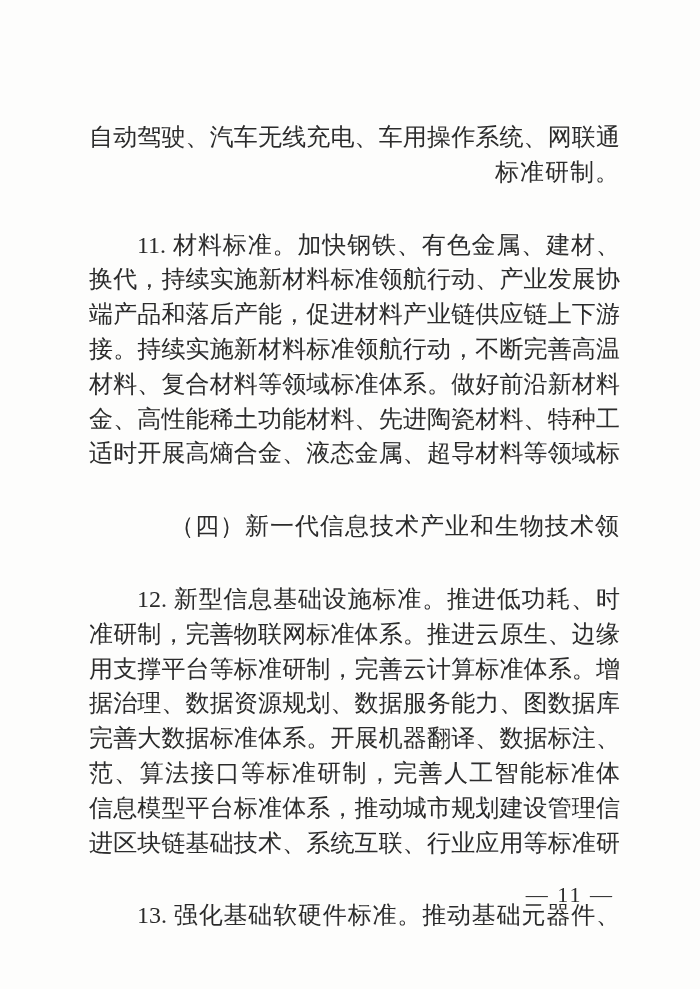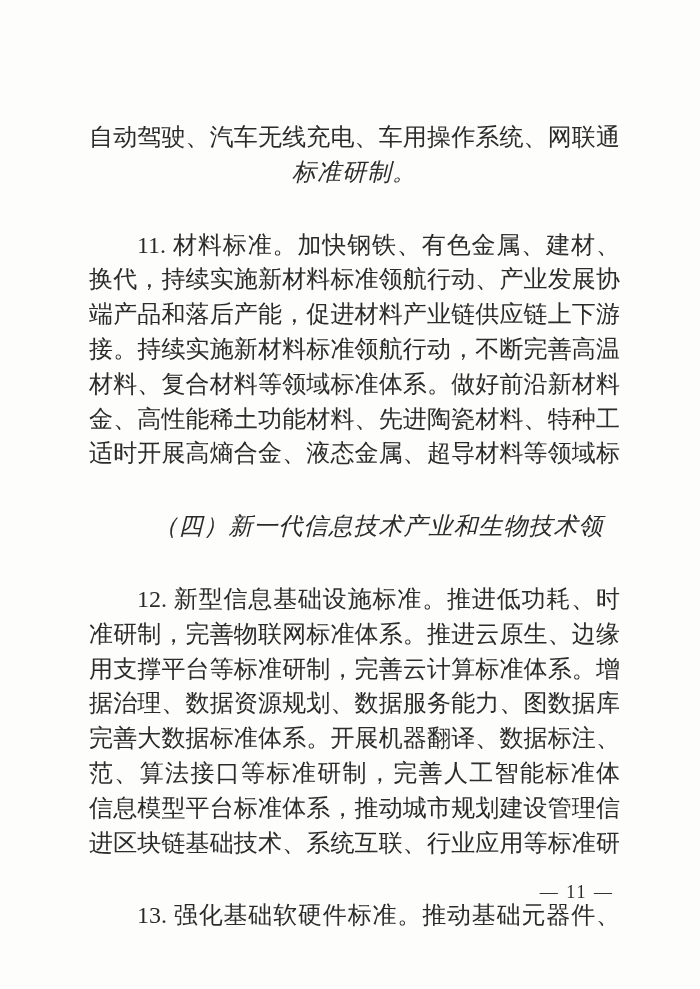--- a/index.html
+++ b/index.html
@@ -31,29 +31,28 @@
   }
   .full {
     text-align: justify;
     text-align-last: justify;
   }
   .indent {
     text-indent: 2em;
     margin-top: 38px;
   }
   .short {
-    text-align: center;
+    text-align: right;
     letter-spacing: 1px;
-    font-style: italic;
   }
   .page-number {
     position: absolute;
     top: 882px;
     right: 86px;
-    font-size: 18px;
+    font-size: 22px;
     letter-spacing: 2px;
     color: #2b2b2b;
     text-align: right;
   }
 </style>
 </head>
 <body>
 
 <div class="page">
   <div class="text-block">

